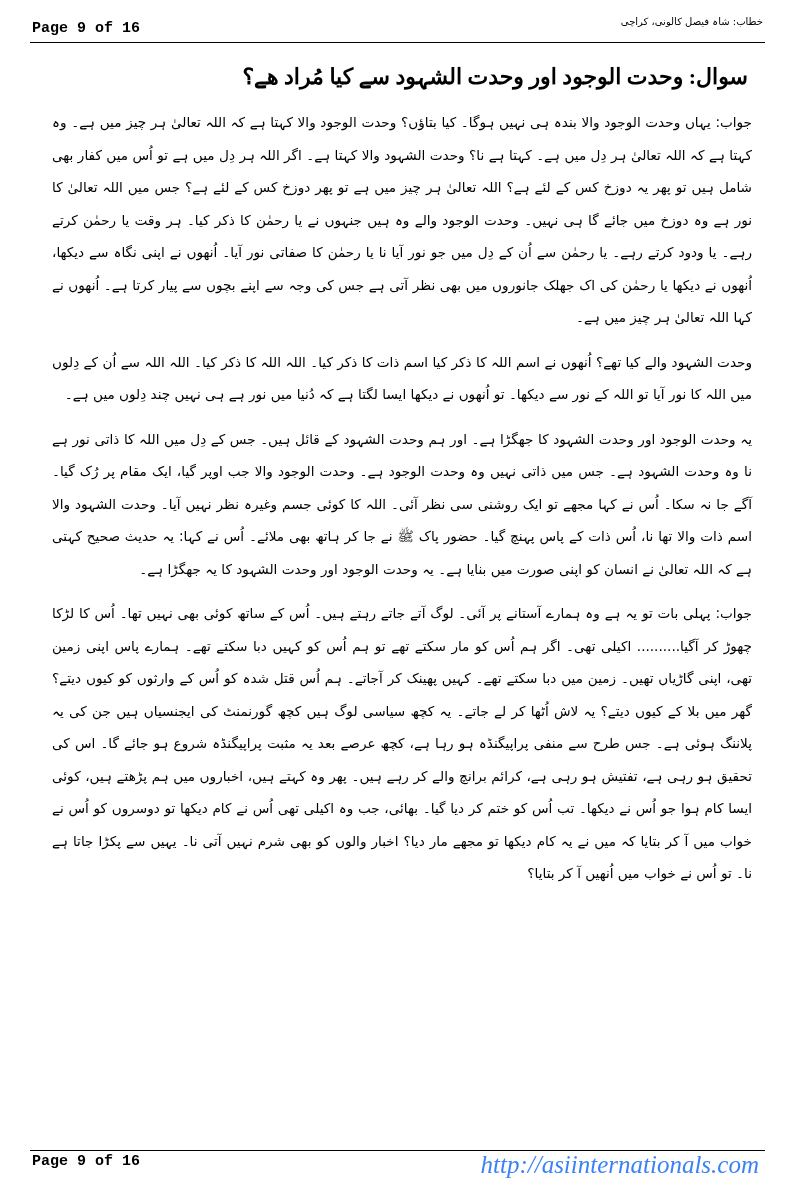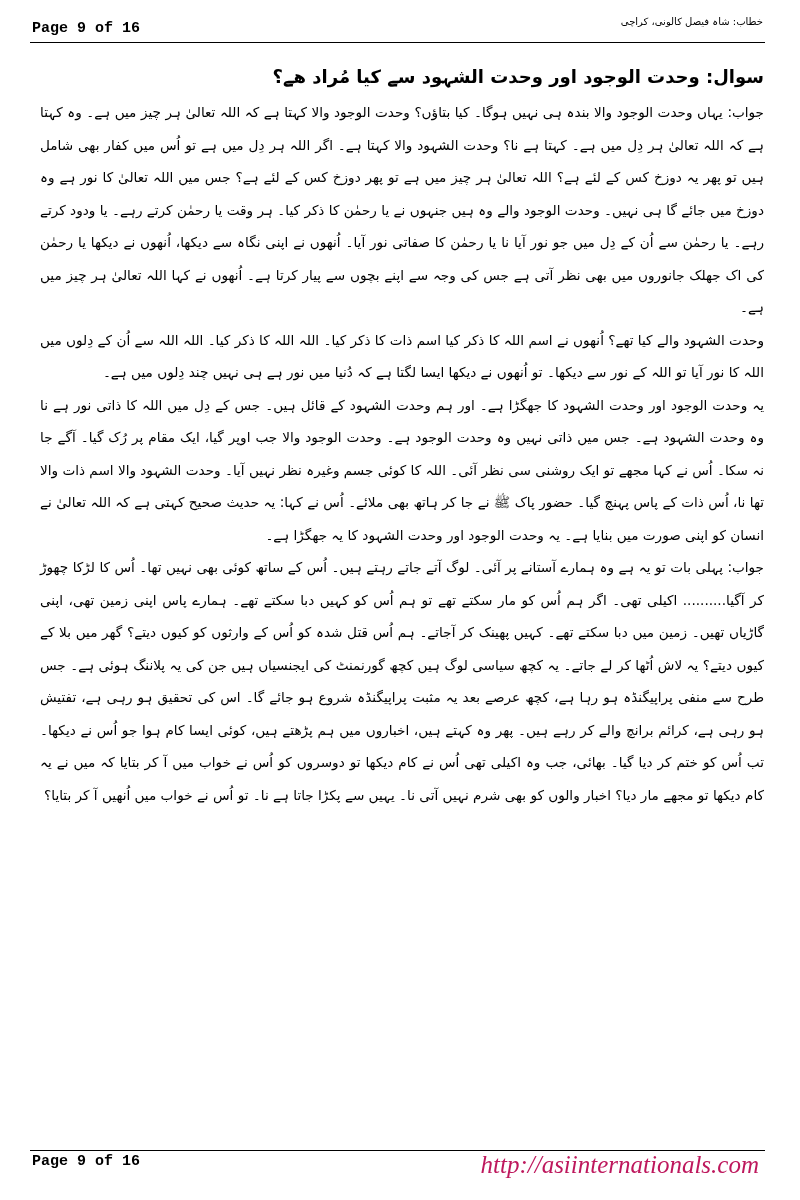--- a/index.html
+++ b/index.html
@@ -2,27 +2,27 @@
 <html><head>
   <meta charset="utf-8">
   <style>
     html, body { margin: 0; padding: 0; background: #ffffff; }
     body { width: 800px; height: 1200px; position: relative; overflow: hidden; color: #000; }
     .header { position: absolute; left: 30px; right: 35px; top: 12px; height: 30px; border-bottom: 1.5px solid #000; }
     .page-num { position: absolute; font-family: Liberation Mono, monospace; font-weight: bold; font-size: 15px; }
     .header .page-num { left: 2px; top: 8px; }
     .header .doc-title { position: absolute; right: 2px; top: 4px; font-family: "DejaVu Sans", sans-serif; font-size: 10px; direction: rtl; }
     .content { position: absolute; left: 40px; right: 36px; top: 52px; direction: rtl; text-align: justify; font-family: "DejaVu Sans", sans-serif; }
-    .para { font-size: 13.6px; line-height: 32.5px; margin: 0; }
-    .question { font-size: 18px; font-weight: bold; line-height: 34px; margin: 0; }
+    .para { font-size: 13.6px; line-height: 32.5px; margin: 12px; }
+    .question { font-size: 22px; font-weight: bold; line-height: 34px; margin: 16px; font-family: Liberation Serif, serif; }
     .q1 { margin-top: 8px; margin-bottom: 2px; }
     .indent { text-indent: 0; }
     .footer { position: absolute; left: 30px; right: 35px; top: 1150px; border-top: 1.5px solid #000; height: 40px; }
     .footer .page-num { left: 2px; top: 2px; }
-    .footer .url { position: absolute; right: 6px; top: 0; font-family: "Liberation Serif", serif; font-style: italic; font-size: 25px; color: #be185d; text-decoration: none; }
+    .footer .url { position: absolute; right: 6px; top: 0; font-family: "Liberation Serif", serif; font-style: italic; font-size: 25px; color: #3b82f6; text-decoration: none; }
   </style>
 </head>
 <body>
 
 <div class="header">
   <span class="page-num">Page 9 of 16</span>
   <span class="doc-title">خطاب: شاہ فیصل کالونی، کراچی</span>
 </div>
 
 <div class="content">

